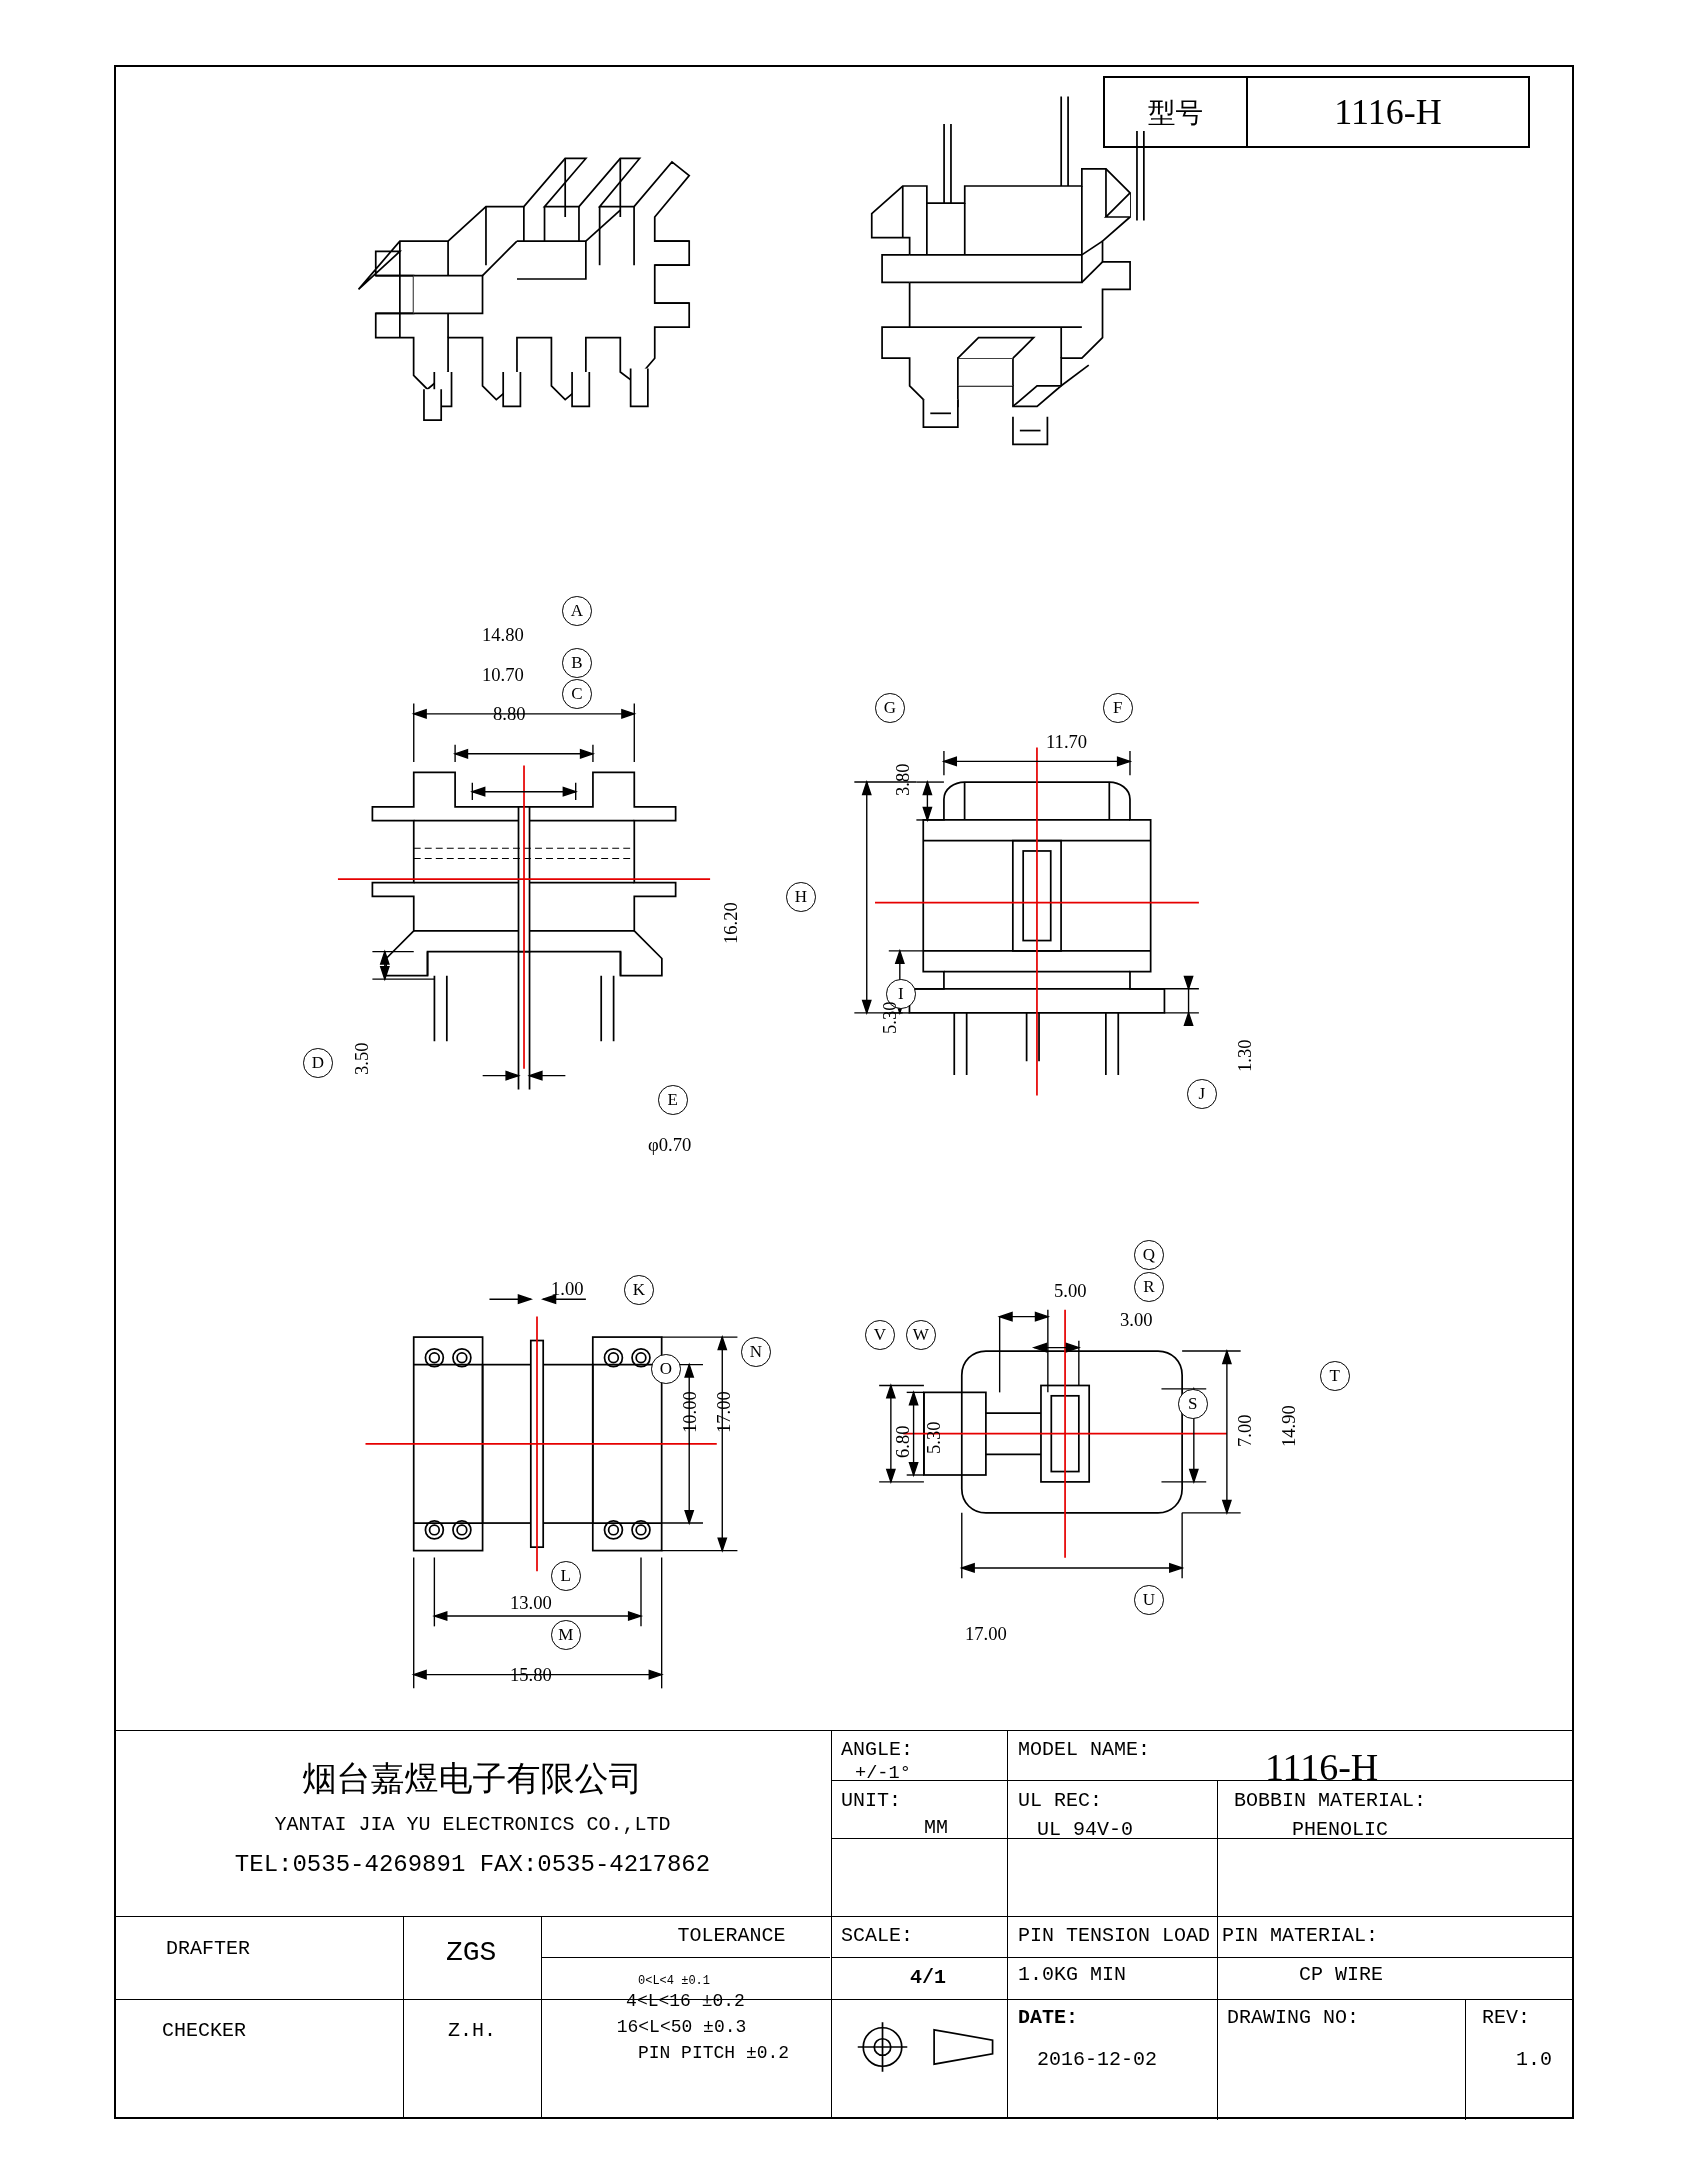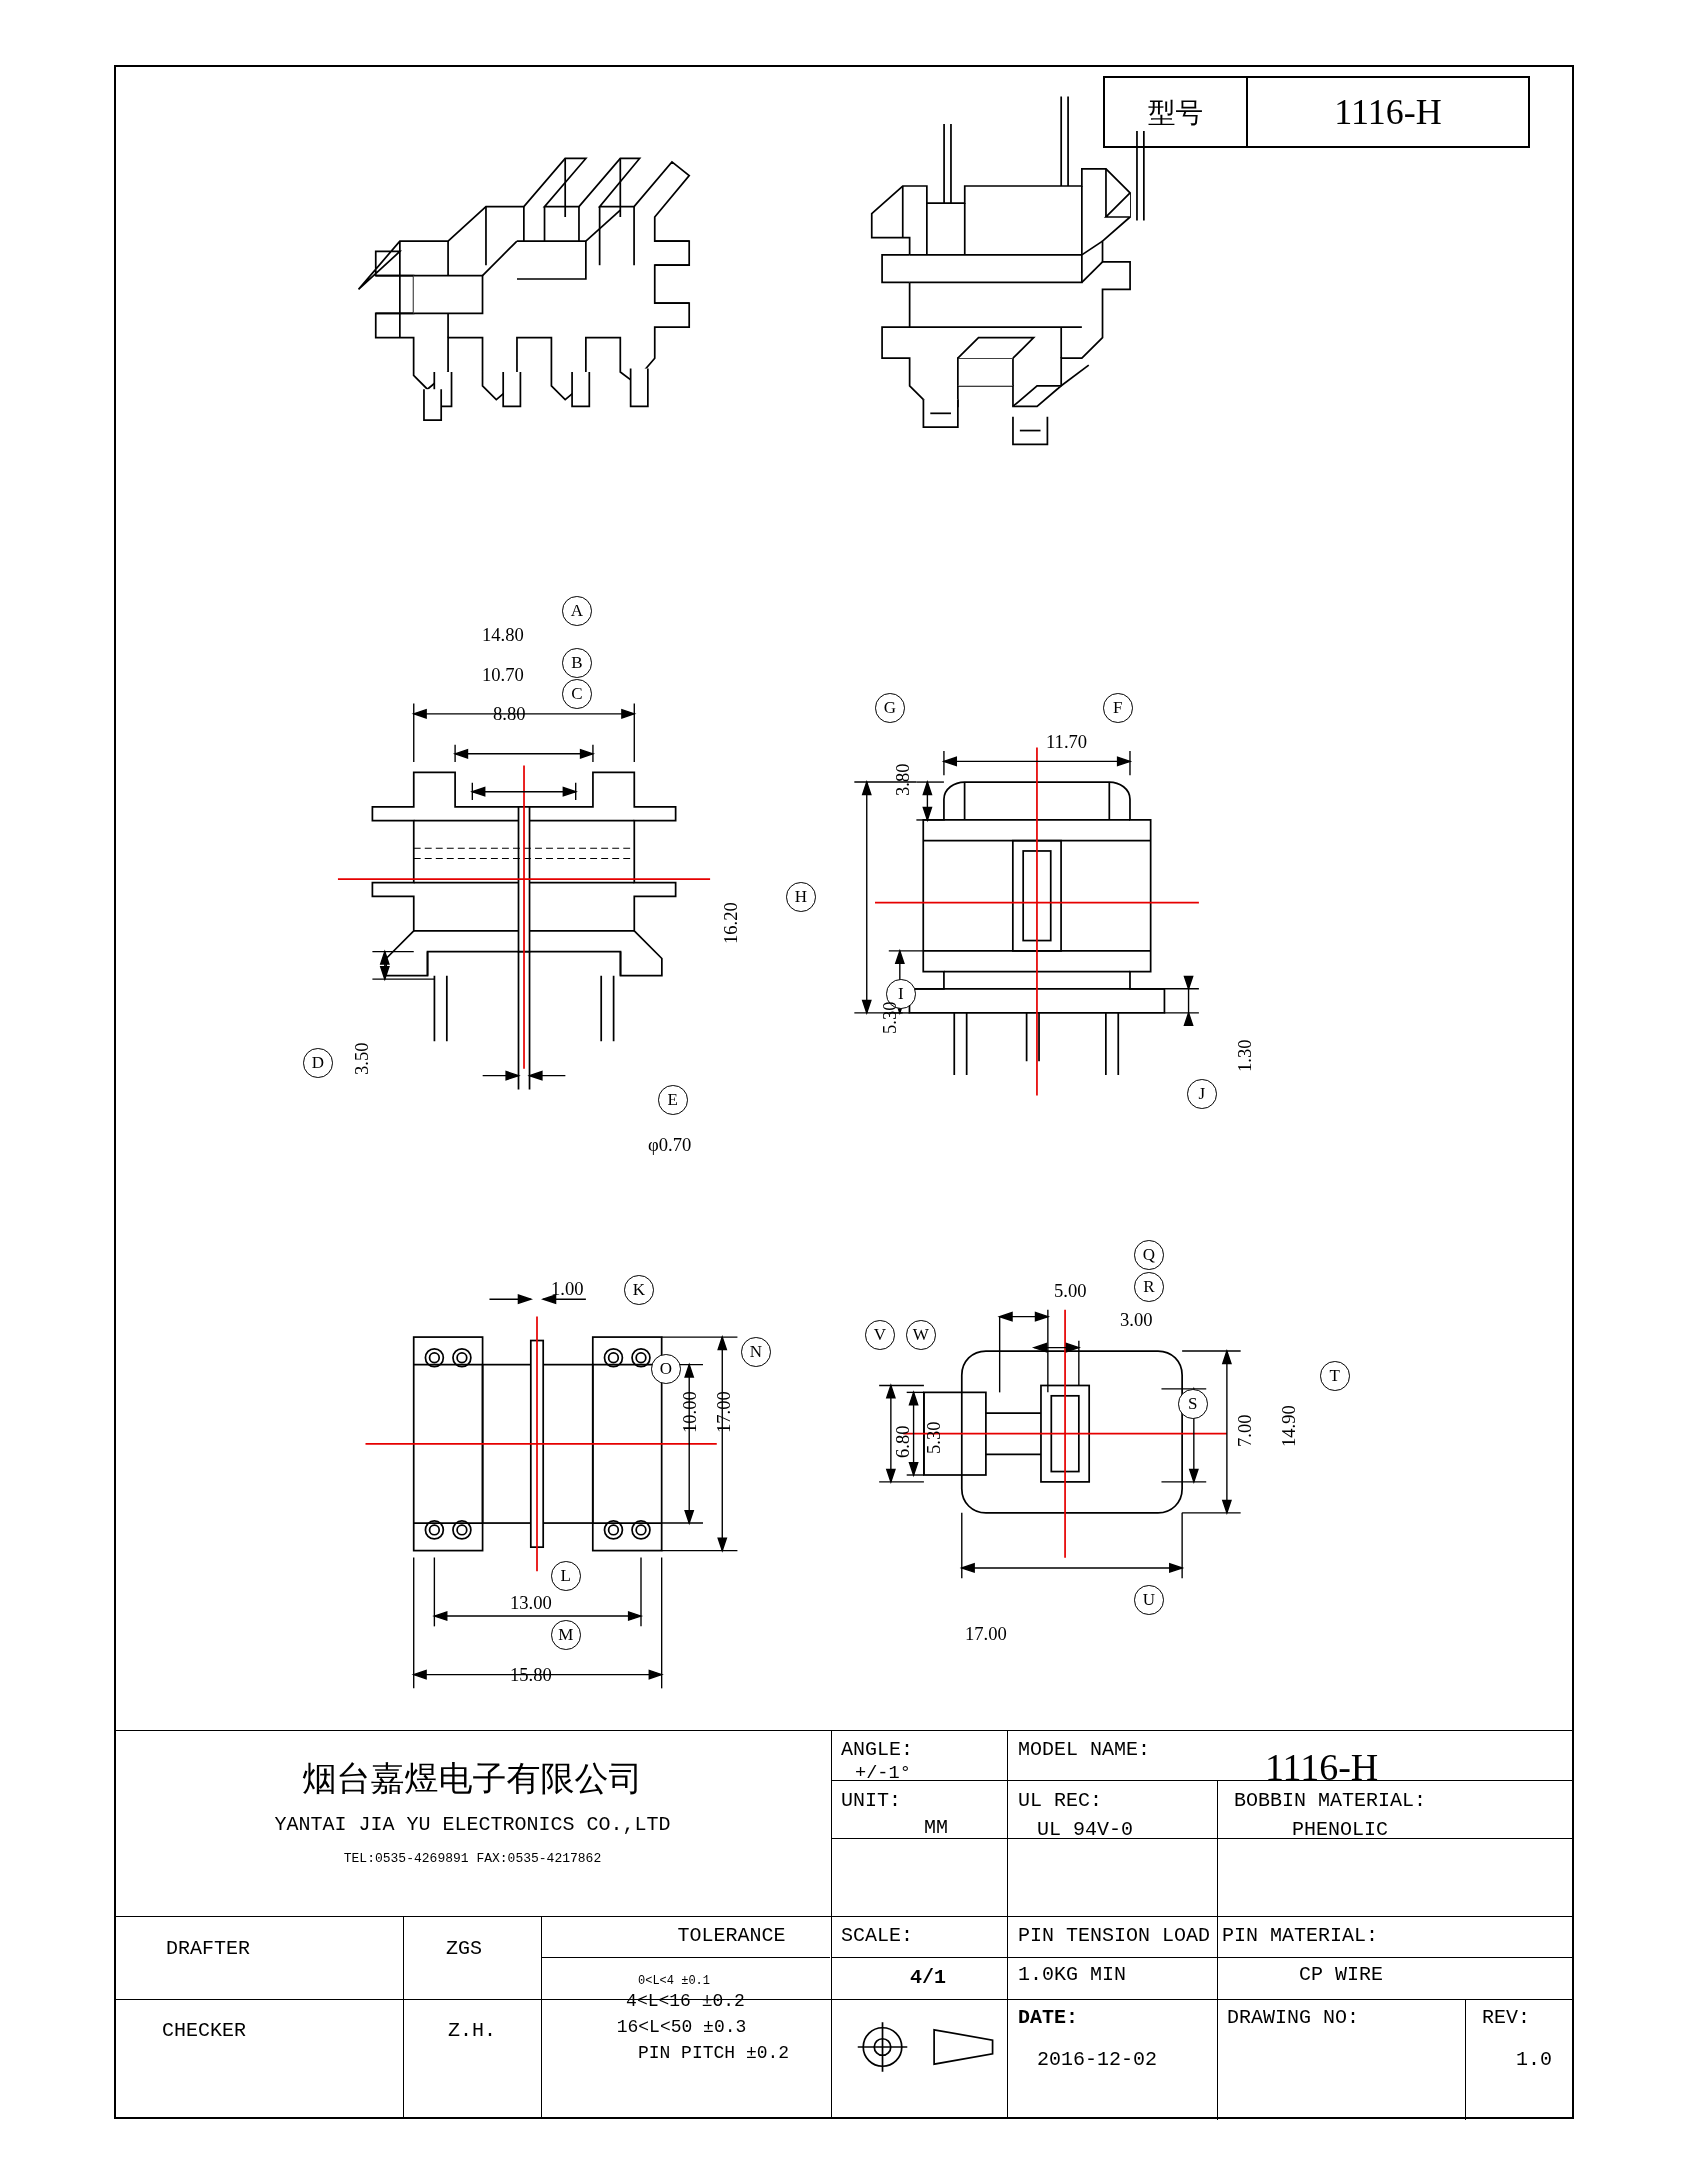--- a/index.html
+++ b/index.html
@@ -438,39 +438,39 @@
     <div class="ln vl" style="left:893px;top:0;height:389px;"></div>
     <div class="ln vl" style="left:1103px;top:50px;height:136px;"></div>
     <div class="ln vl" style="left:1103px;top:186px;height:83px;"></div>
     <div class="ln vl" style="left:1103px;top:269px;height:121px;"></div>
     <div class="ln vl" style="left:1351px;top:269px;height:121px;"></div>
     <div class="ln vl" style="left:289px;top:186px;height:203px;"></div>
     <div class="ln vl" style="left:427px;top:186px;height:203px;"></div>
 
     <div class="cellTxt cn ctr" style="left:0;top:26px;width:717px;font-size:34px;">烟台嘉煜电子有限公司</div>
     <div class="cellTxt mono ctr" style="left:0;top:83px;width:717px;font-size:20px;">YANTAI JIA YU ELECTRONICS CO.,LTD</div>
-    <div class="cellTxt mono ctr" style="left:0;top:121px;width:717px;font-size:13px;">TEL:0535-4269891    FAX:0535-4217862</div>
+    <div class="cellTxt mono ctr" style="left:0;top:121px;width:717px;font-size:24px;">TEL:0535-4269891    FAX:0535-4217862</div>
 
     <div class="cellTxt mono" style="left:727px;top:8.3px;font-size:20px;">ANGLE:</div>
     <div class="cellTxt mono" style="left:741px;top:33px;font-size:18.6px;">+/-1°</div>
 
     <div class="cellTxt mono" style="left:904px;top:8.3px;font-size:20px;">MODEL NAME:</div>
     <div class="cellTxt" style="left:1151px;top:15px;font-size:38px;">1116-H</div>
 
     <div class="cellTxt mono" style="left:727px;top:59px;font-size:20px;">UNIT:</div>
     <div class="cellTxt mono" style="left:810px;top:86px;font-size:20px;">MM</div>
 
     <div class="cellTxt mono" style="left:904px;top:59px;font-size:20px;">UL REC:</div>
     <div class="cellTxt mono" style="left:923px;top:88px;font-size:20px;">UL 94V-0</div>
 
     <div class="cellTxt mono" style="left:1120px;top:59px;font-size:20px;">BOBBIN MATERIAL:</div>
     <div class="cellTxt mono" style="left:1178px;top:88px;font-size:20px;">PHENOLIC</div>
 
     <div class="cellTxt mono" style="left:52px;top:207px;font-size:20px;">DRAFTER</div>
-    <div class="cellTxt mono" style="left:332px;top:207px;font-size:20px;">ZGS</div>
+    <div class="cellTxt mono" style="left:332px;top:207px;font-size:28px;">ZGS</div>
     <div class="cellTxt mono" style="left:48px;top:289px;font-size:20px;">CHECKER</div>
     <div class="cellTxt mono" style="left:334px;top:289px;font-size:20px;">Z.H.</div>
 
     <div class="cellTxt mono ctr" style="left:427px;top:194px;width:289px;font-size:20px;margin-left:46px;">TOLERANCE</div>
     <div class="cellTxt mono ctr" style="left:427px;top:244px;width:266px;font-size:12px;">0&lt;L&lt;4  ±0.1</div>
     <div class="cellTxt mono ctr" style="left:427px;top:261px;width:289px;font-size:18px;">4&lt;L&lt;16  ±0.2</div>
     <div class="cellTxt mono ctr" style="left:427px;top:287px;width:281px;font-size:18px;">16&lt;L&lt;50 ±0.3</div>
     <div class="cellTxt mono ctr" style="left:427px;top:313px;width:289px;font-size:18px;margin-left:28px;">PIN PITCH  ±0.2</div>
 
     <div class="cellTxt mono" style="left:727px;top:194px;font-size:20px;">SCALE:</div>

